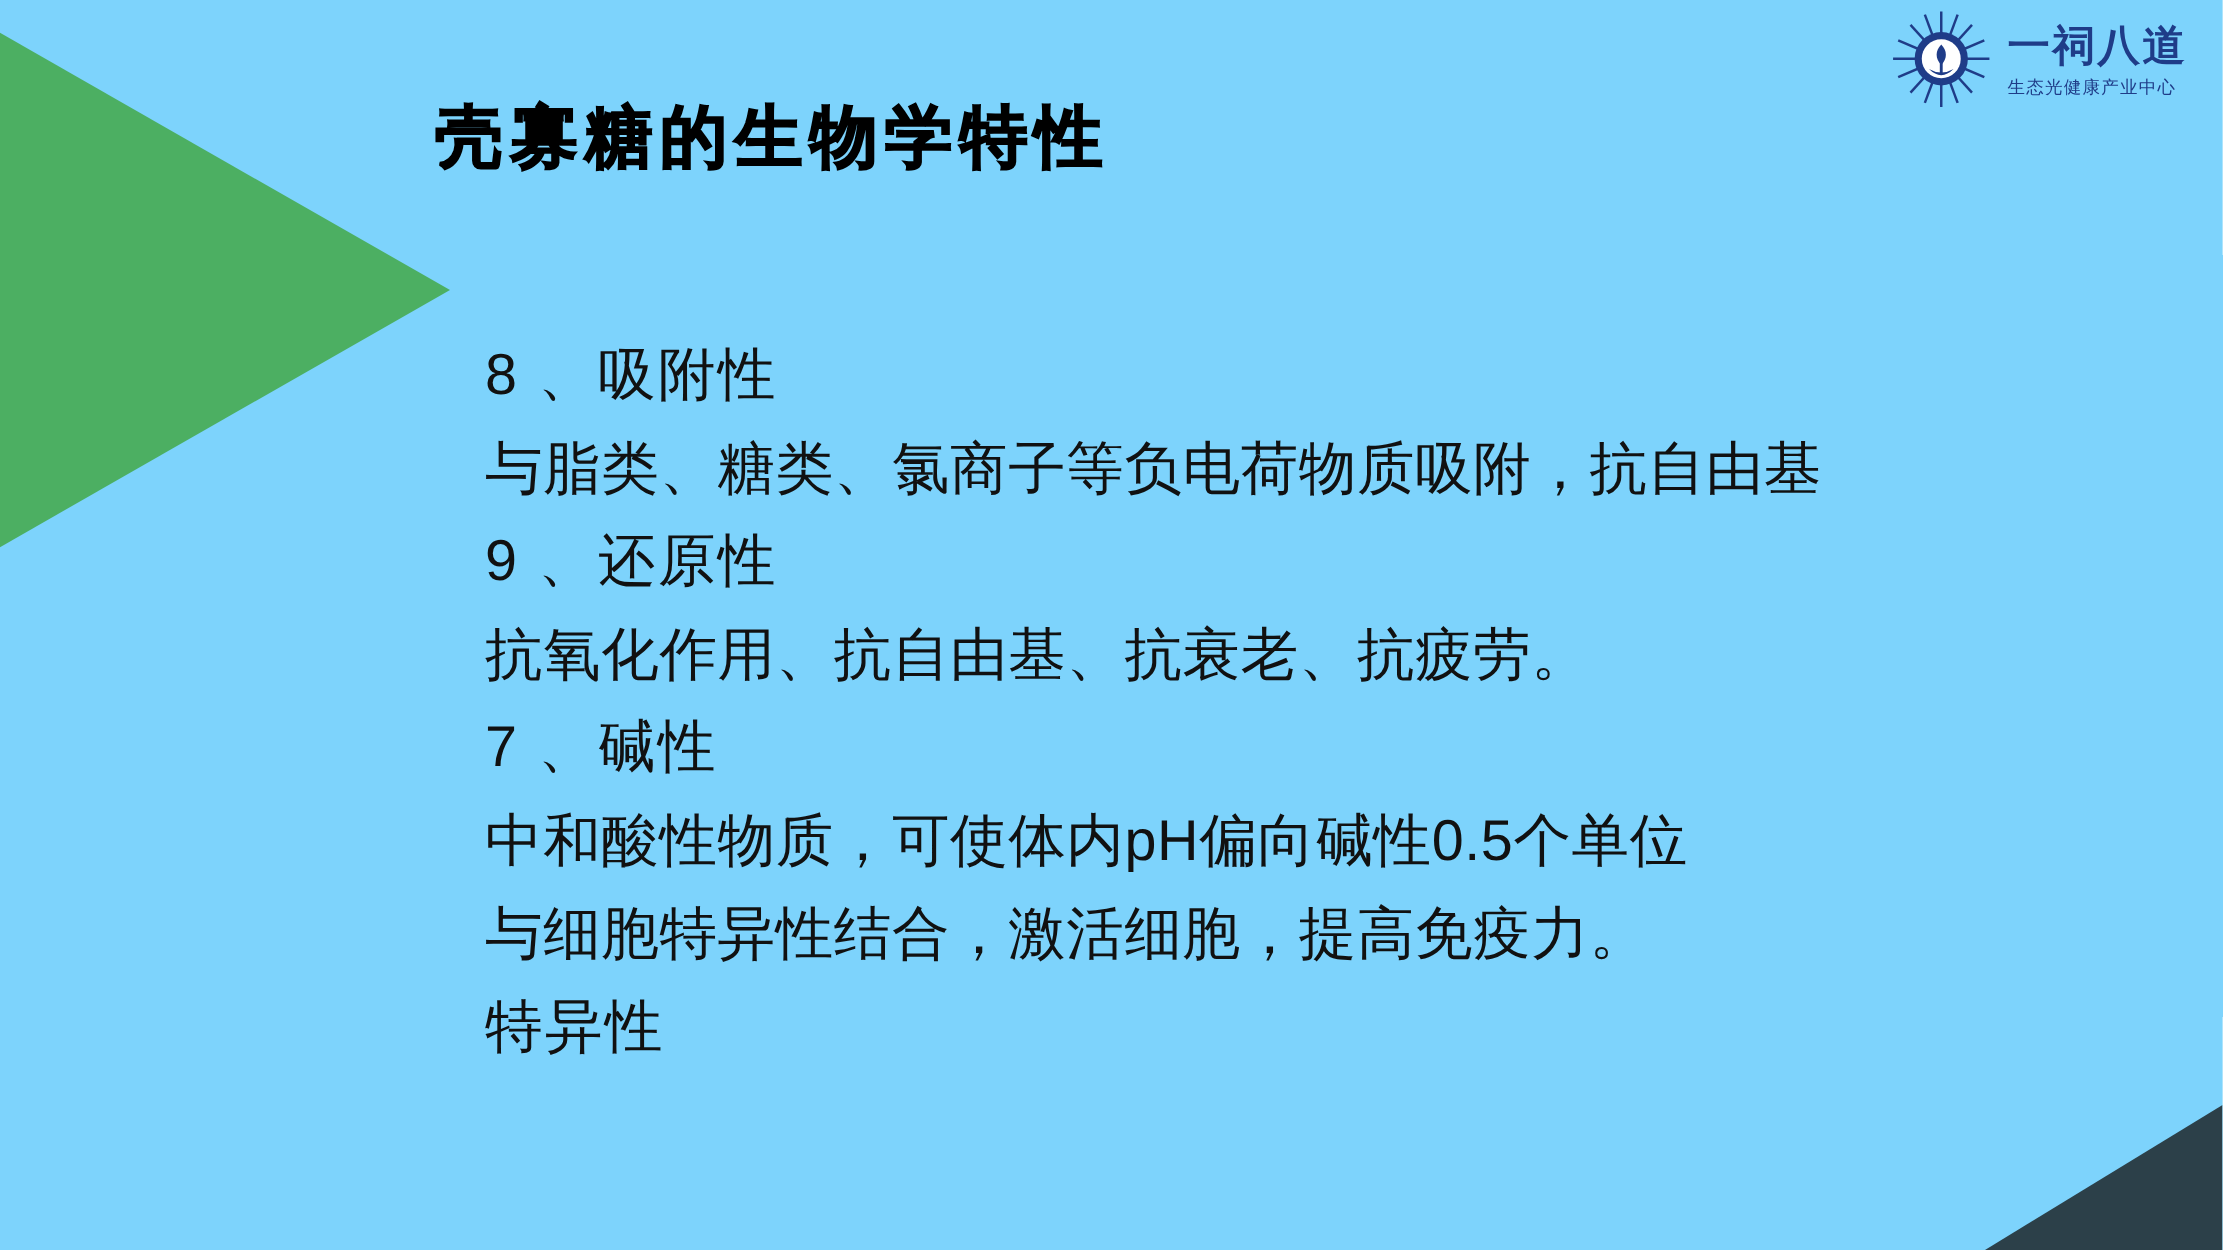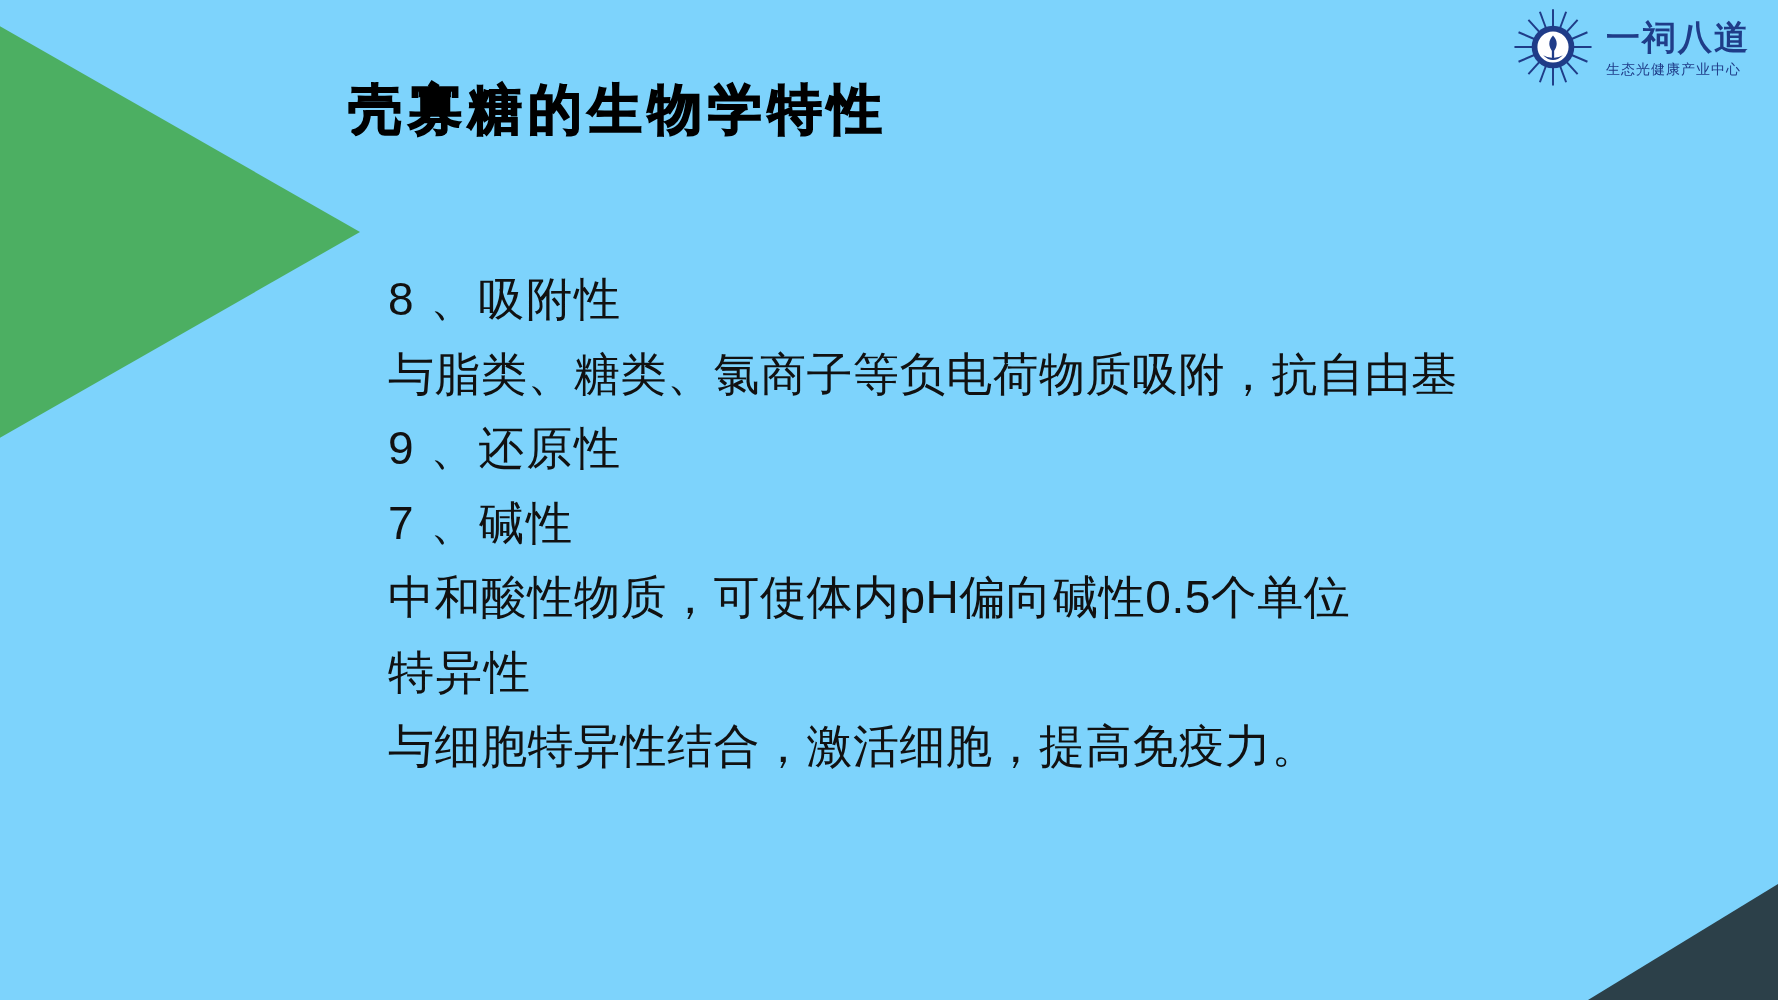--- a/index.html
+++ b/index.html
@@ -161,19 +161,20 @@
       <div class="logo-sub">生态光健康产业中心</div>
     </div>
   </div>
 
   <div class="slide-title">壳寡糖的生物学特性</div>
 
   <div class="body-block">
     <div class="body-line heading">8 、吸附性</div>
     <div class="body-line">与脂类、糖类、氯商子等负电荷物质吸附，抗自由基</div>
     <div class="body-line heading">9 、还原性</div>
+    <div class="body-line">抗氧化作用、抗自由基、抗衰老、抗疲劳。</div>
     <div class="body-line heading">7 、碱性</div>
     <div class="body-line">中和酸性物质，可使体内pH偏向碱性0.5个单位</div>
+    <div class="body-line">与细胞特异性结合，激活细胞，提高免疫力。</div>
     <div class="body-line heading">特异性</div>
-    <div class="body-line">与细胞特异性结合，激活细胞，提高免疫力。</div>
   </div>
 
 </div>
 
 </body></html>

